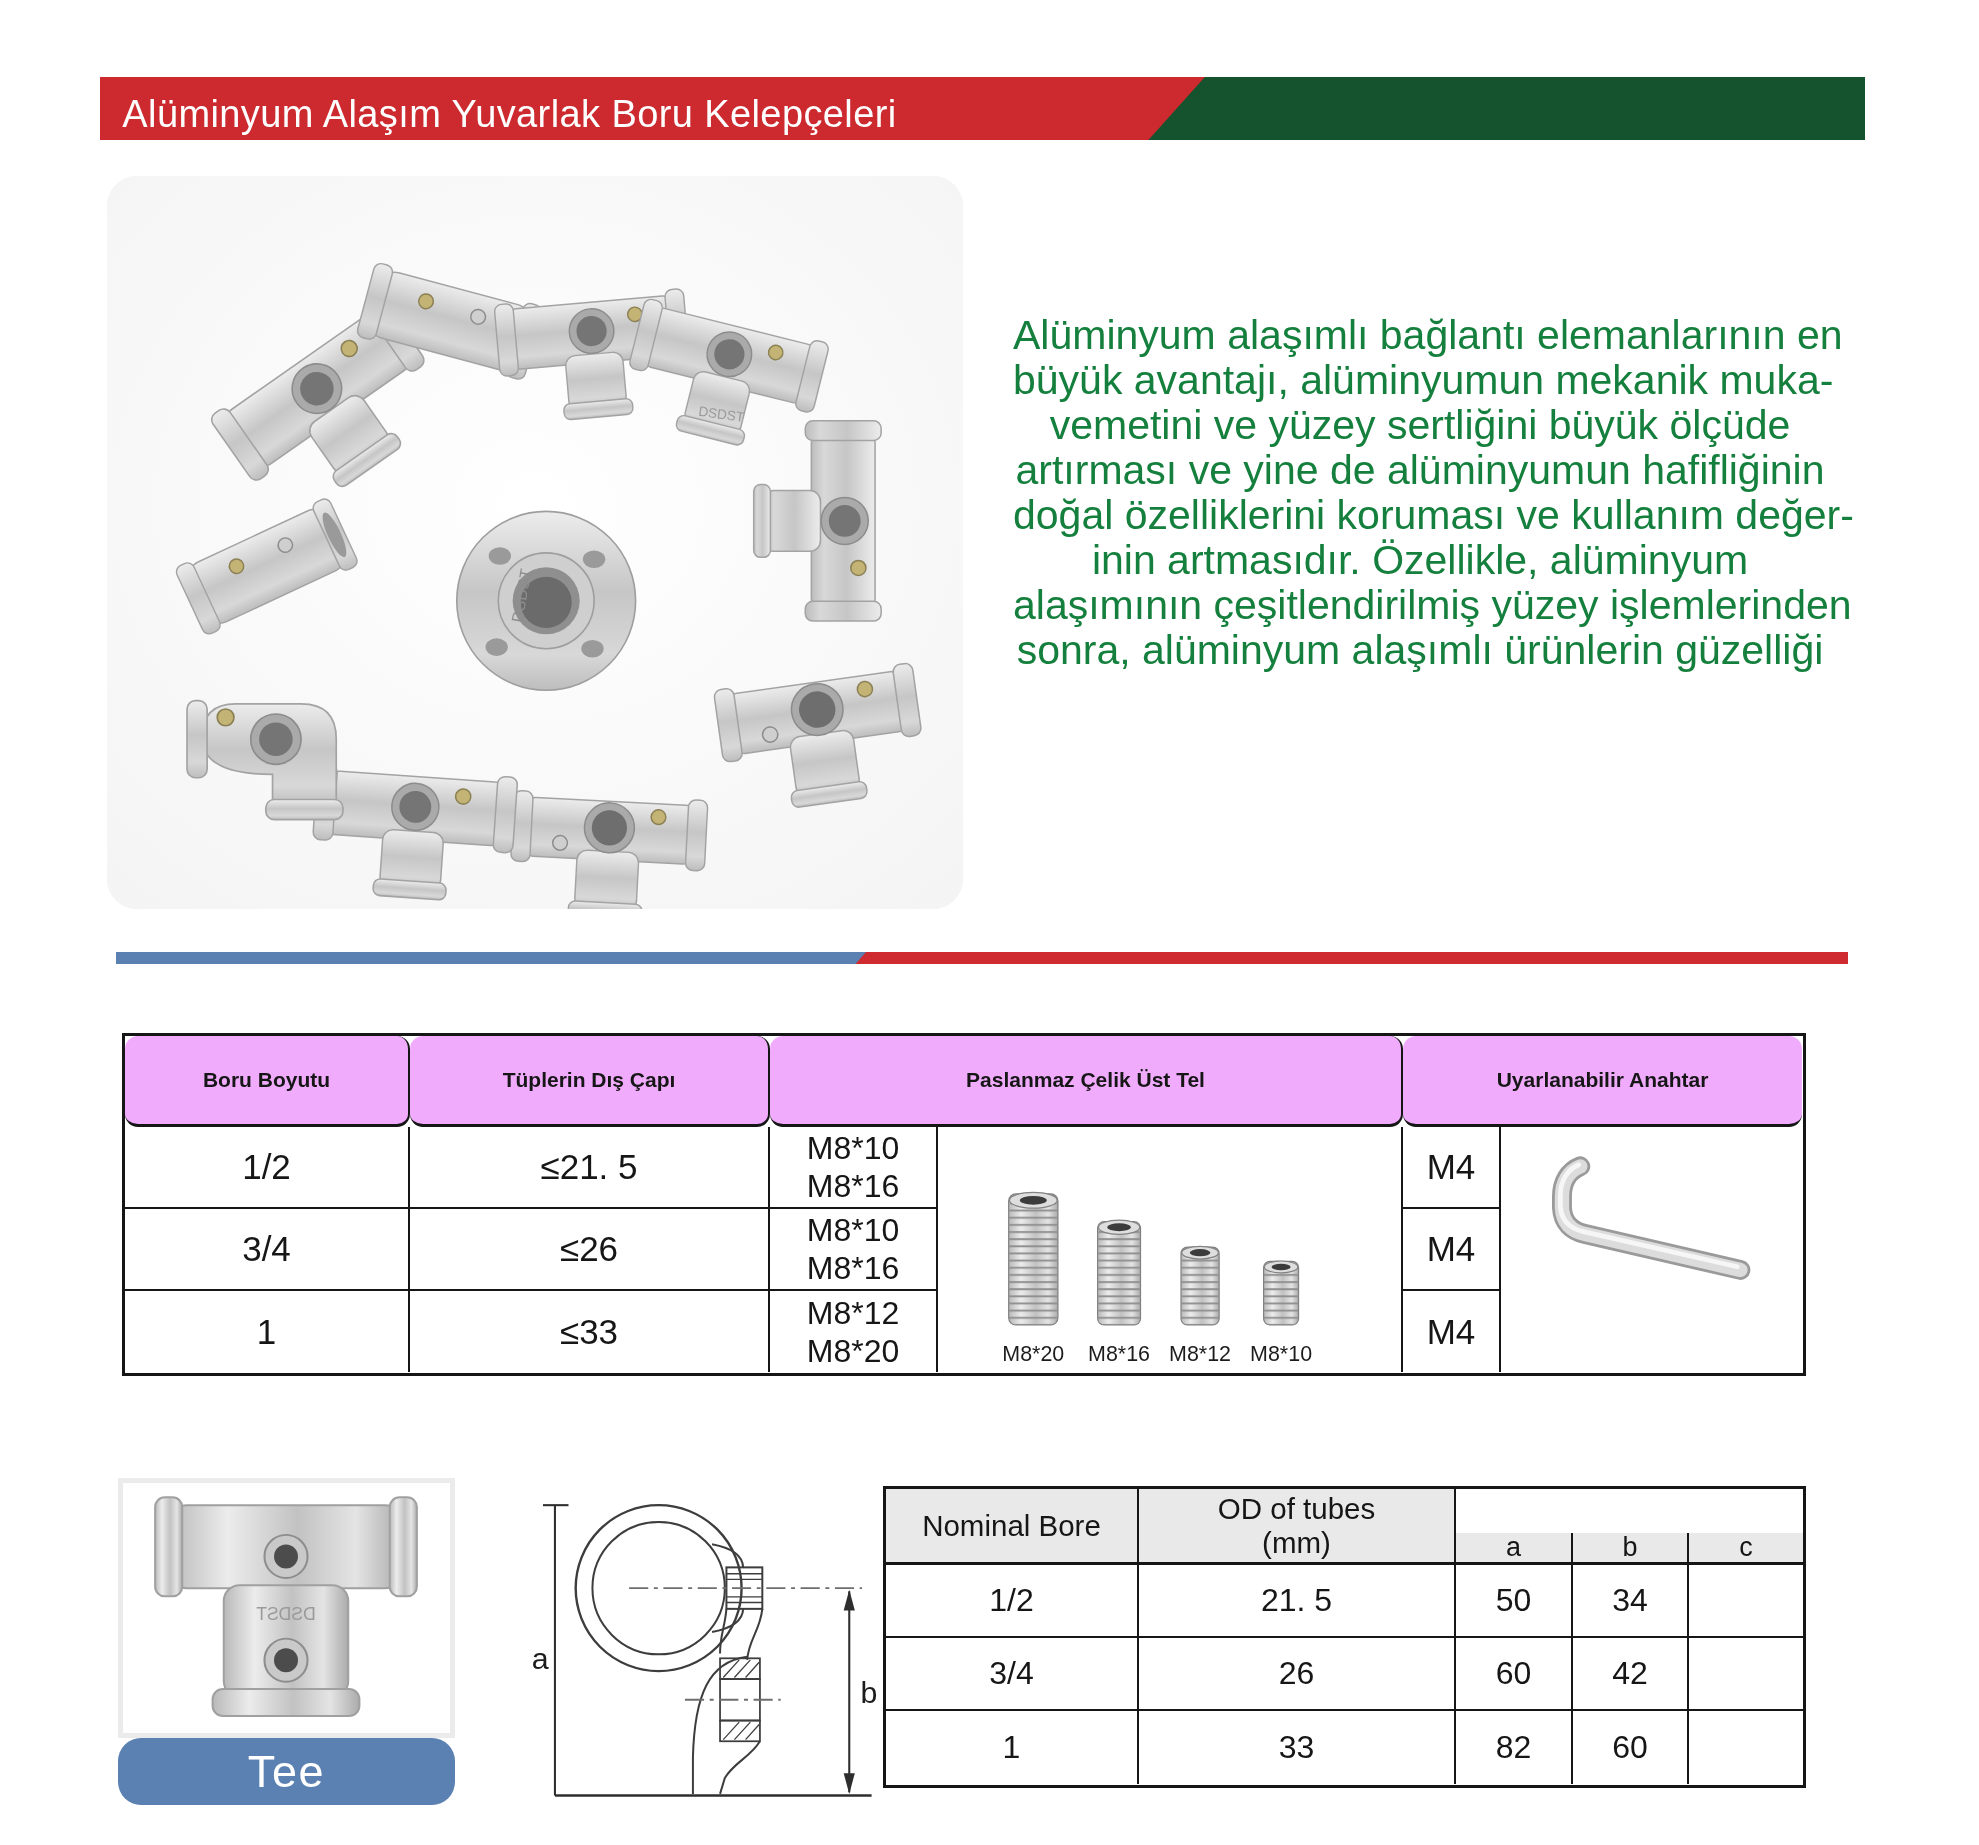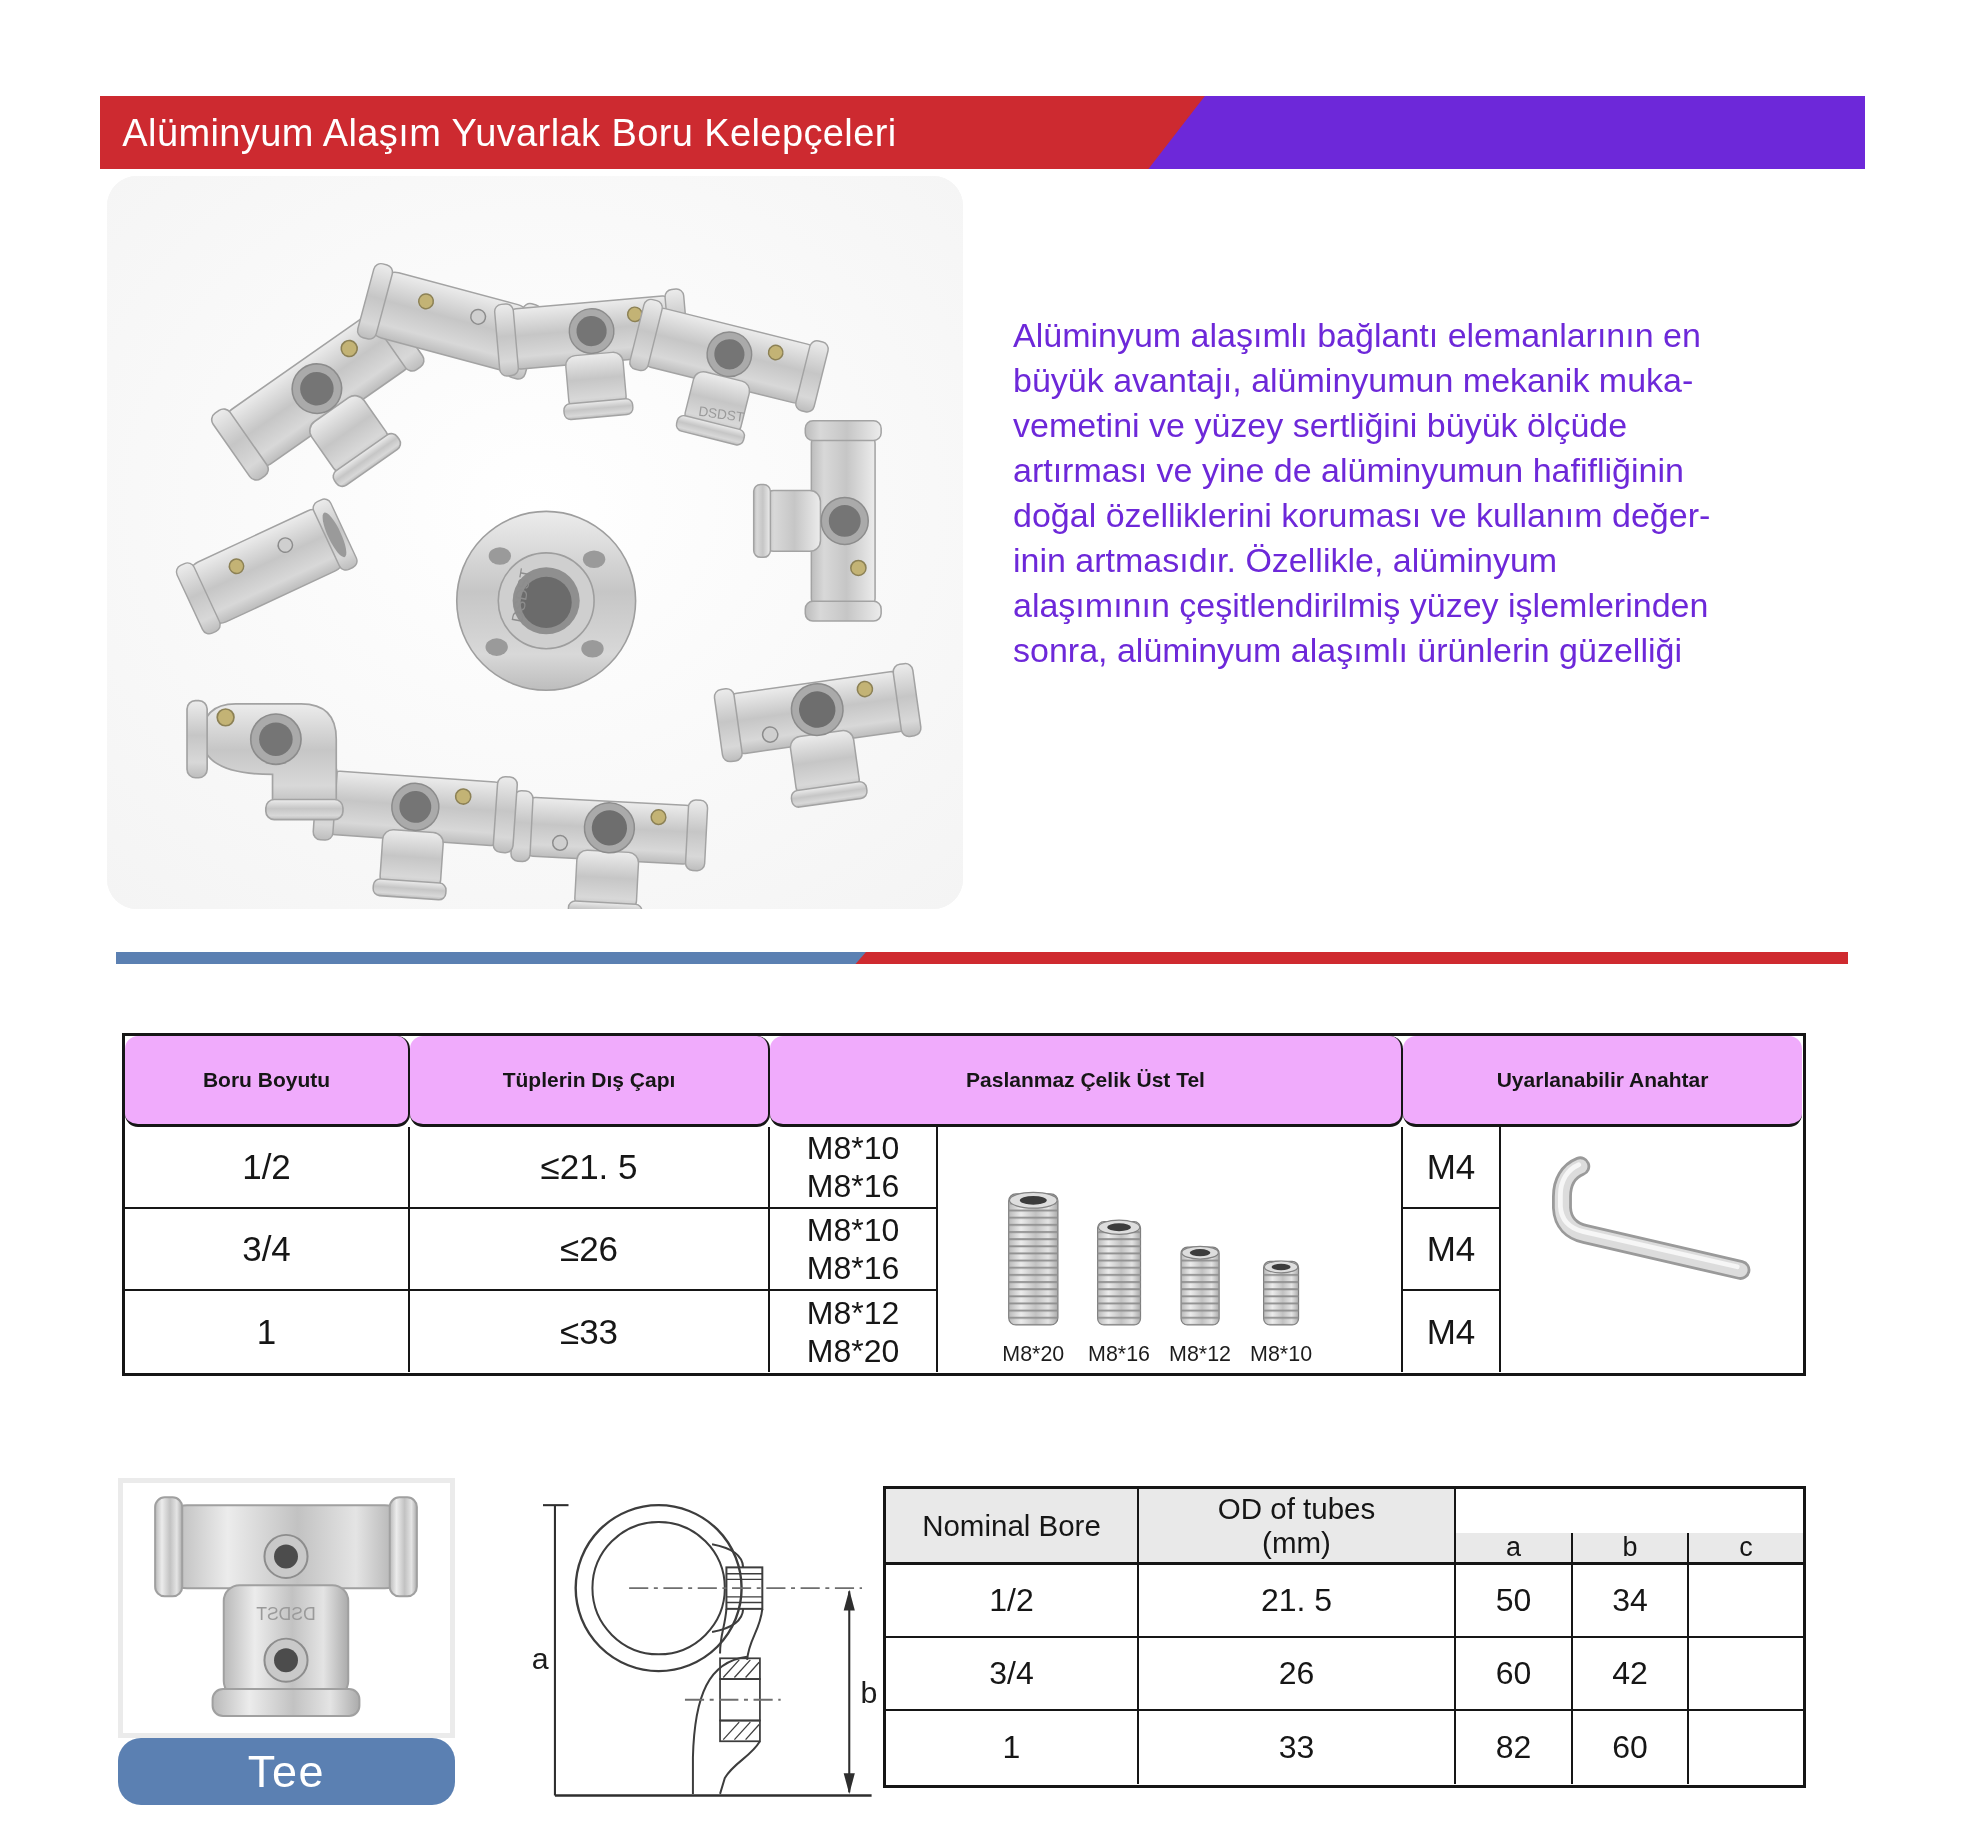--- a/index.html
+++ b/index.html
@@ -2,31 +2,31 @@
 <html style="font-size:12.8px"><head>
 <meta charset="utf-8">
 <style>
   html,body{margin:0;padding:0;}
   body{
     width:1979px;height:1845px;position:relative;background:#ffffff;
     font-family:"Liberation Sans","DejaVu Sans",sans-serif;color:#161616;
     overflow:hidden;
   }
   
-  .header-bar{position:absolute;left:100px;top:96px;width:1765px;height:73px;background:#6d28d9;}
+  .header-bar{position:absolute;left:100px;top:77px;width:1765px;height:63px;background:#14532d;}
   .header-red{position:absolute;inset:0;background:#cd2a30;
     clip-path:polygon(0 0,62.6% 0,59.4% 100%,0 100%);}
   .header-title{position:absolute;left:22.3px;top:0;height:73px;line-height:75px;
     font-size:38px;color:#ffffff;white-space:nowrap;letter-spacing:0.4px;}
   
   .photo-card{position:absolute;left:107px;top:176px;width:856px;height:733px;
     border-radius:30px;background:#fbfbfb;overflow:hidden;box-shadow:inset 0 0 48px #f1f1f1;}
   
   .intro{position:absolute;left:1013px;top:313px;width:814px;}
-  .intro div{font-size:34px;line-height:45px;color:#6d28d9;white-space:nowrap;}
+  .intro div{font-size:41px;line-height:45px;color:#15803d;white-space:nowrap;text-align:center;}
   
   .divider{position:absolute;left:116px;top:952px;width:1732px;height:12px;background:#cf2a2f;}
   .divider-blue{position:absolute;left:0;top:0;height:100%;width:750px;background:#5b80b2;
     clip-path:polygon(0 0,100% 0,98.6% 100%,0 100%);}
   
   .mtable{position:absolute;left:122px;top:1033px;width:1684px;height:343px;
     display:grid;grid-template-columns:285px 360px 168px 465px 98px 301px;
     grid-template-rows:91px 82px 82px 81px;
     border:3.2px solid #161616;box-sizing:border-box;background:#ffffff;}
   .mtable>div{display:flex;align-items:center;justify-content:center;box-sizing:border-box;}

